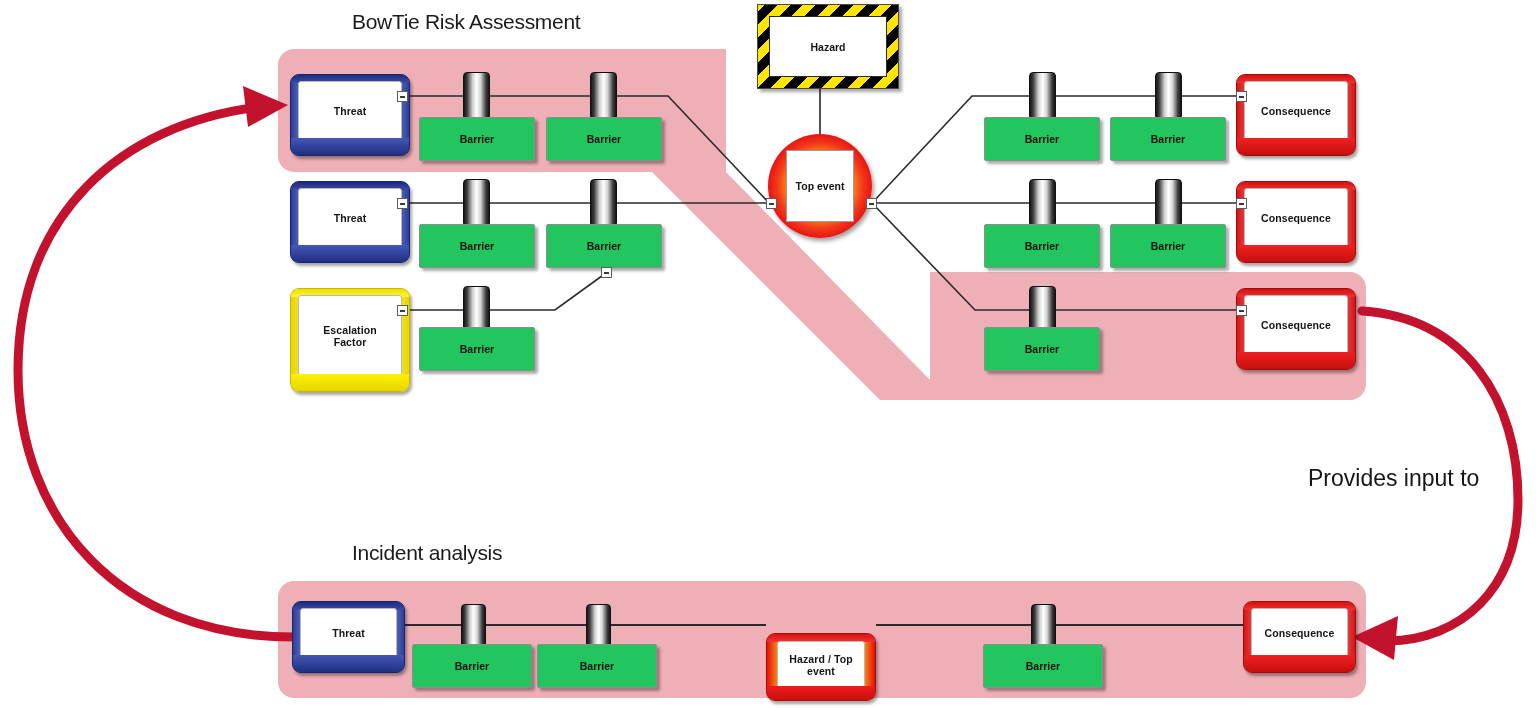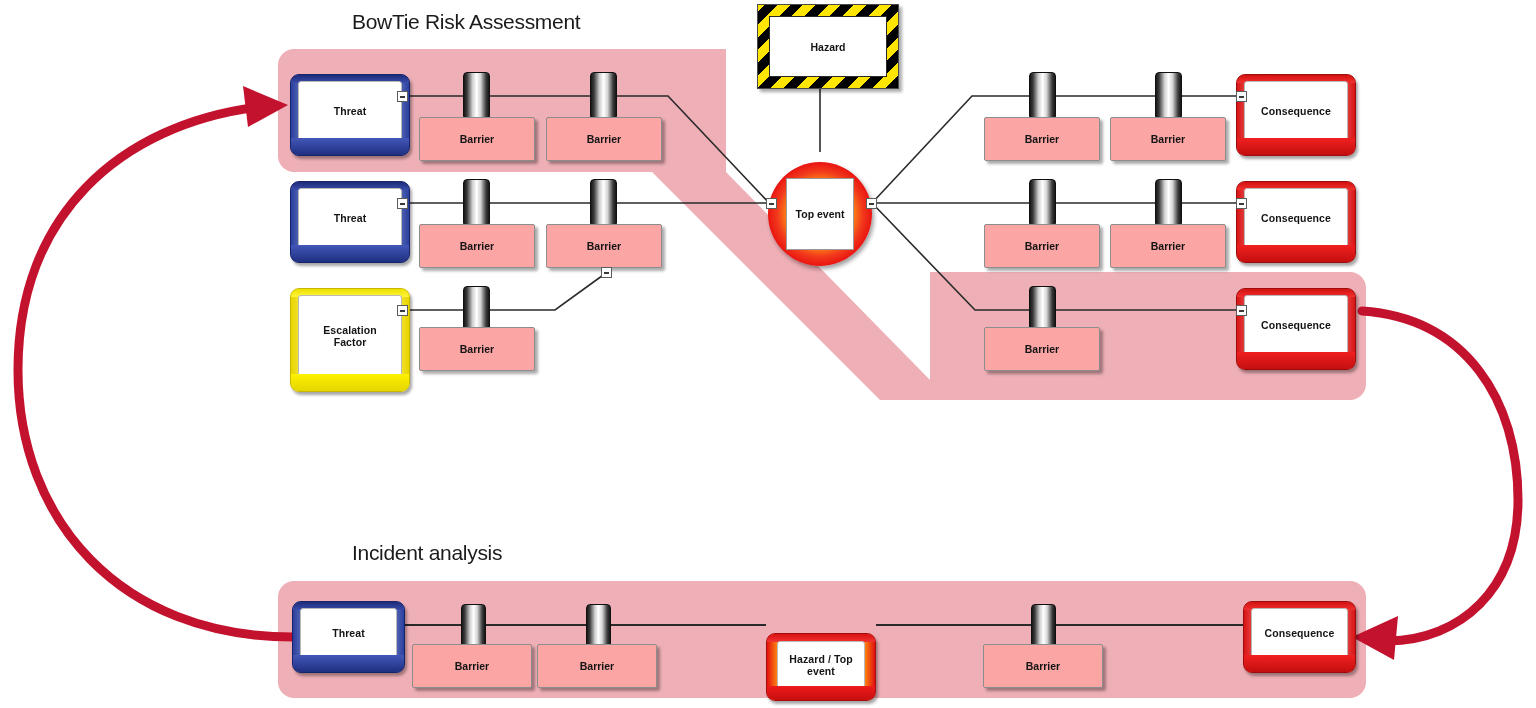--- a/index.html
+++ b/index.html
@@ -116,21 +116,21 @@
   .node.hazardtop::before{
     content:"";position:absolute;left:0;right:0;top:0;height:8px;
     border-radius:8px 8px 0 0;
     background:linear-gradient(to bottom,#d81212,#f23232);
   }
   .node.hazardtop .inner{left:10px;right:10px;top:7px;bottom:11px;}
 
   
   .barrier{
     position:absolute;
-    background:#fca5a5;
+    background:#22c55e;
     border:1px solid #8d8d8d;
     border-radius:2px;
     box-shadow:3px 3px 3px rgba(0,0,0,.33);
     display:flex;align-items:center;justify-content:center;
     font-size:10.5px;font-weight:bold;color:#141414;
     box-sizing:border-box;
   }
 
   
   .hazard-box{
@@ -204,20 +204,21 @@
 
   <svg class="overlay">
 
     <path d="M 293,637 C 120,637 18,520 18,370 C 18,215 120,125 258,107" fill="none" stroke="#c3122e" stroke-width="9" stroke-linecap="round"></path>
     <polygon points="288,105 243,86 248,127" fill="#c3122e"></polygon>
 
     <path d="M 1362,311 C 1466,318 1518,400 1518,500 C 1518,590 1460,640 1388,641" fill="none" stroke="#c3122e" stroke-width="9" stroke-linecap="round"></path>
     <polygon points="1352,637 1398,616 1394,660" fill="#c3122e"></polygon>
   </svg>
 
+  <div class="cycle-label" style="left:1308px;top:464px;">Provides input to</div>
 
   <svg class="overlay">
     <g stroke="#2a2a2a" stroke-width="1.6" fill="none">
 
       <path d="M 410,96 L 668,96 L 770,204"></path>
 
       <path d="M 410,203 L 770,203"></path>
 
       <path d="M 410,310 L 555,310 L 606,273"></path>
 
@@ -262,21 +263,21 @@
   <div class="knob" style="left:601px;top:267px;"></div>
 
   <div class="node escalation" style="left:290px;top:288px;width:120px;height:104px;">
     <div class="inner" style="white-space:pre-line;">Escalation
 Factor</div>
   </div>
   <div class="knob" style="left:397px;top:305px;"></div>
   <div class="gate" style="left:463px;top:286px;width:27px;height:48px;"></div>
   <div class="barrier" style="left:419px;top:327px;width:116px;height:44px;">Barrier</div>
 
-  <div class="topevent" style="left:768px;top:162px;width:104px;height:104px;">
+  <div class="topevent" style="left:768px;top:134px;width:104px;height:104px;">
     <div class="inner">Top event</div>
   </div>
   <div class="knob" style="left:766px;top:198px;"></div>
   <div class="knob" style="left:866px;top:198px;"></div>
 
   <div class="gate" style="left:1029px;top:72px;width:27px;height:48px;"></div>
   <div class="barrier" style="left:984px;top:117px;width:116px;height:44px;">Barrier</div>
   <div class="gate" style="left:1155px;top:72px;width:27px;height:48px;"></div>
   <div class="barrier" style="left:1110px;top:117px;width:116px;height:44px;">Barrier</div>
   <div class="node consequence" style="left:1236px;top:74px;width:120px;height:82px;">

